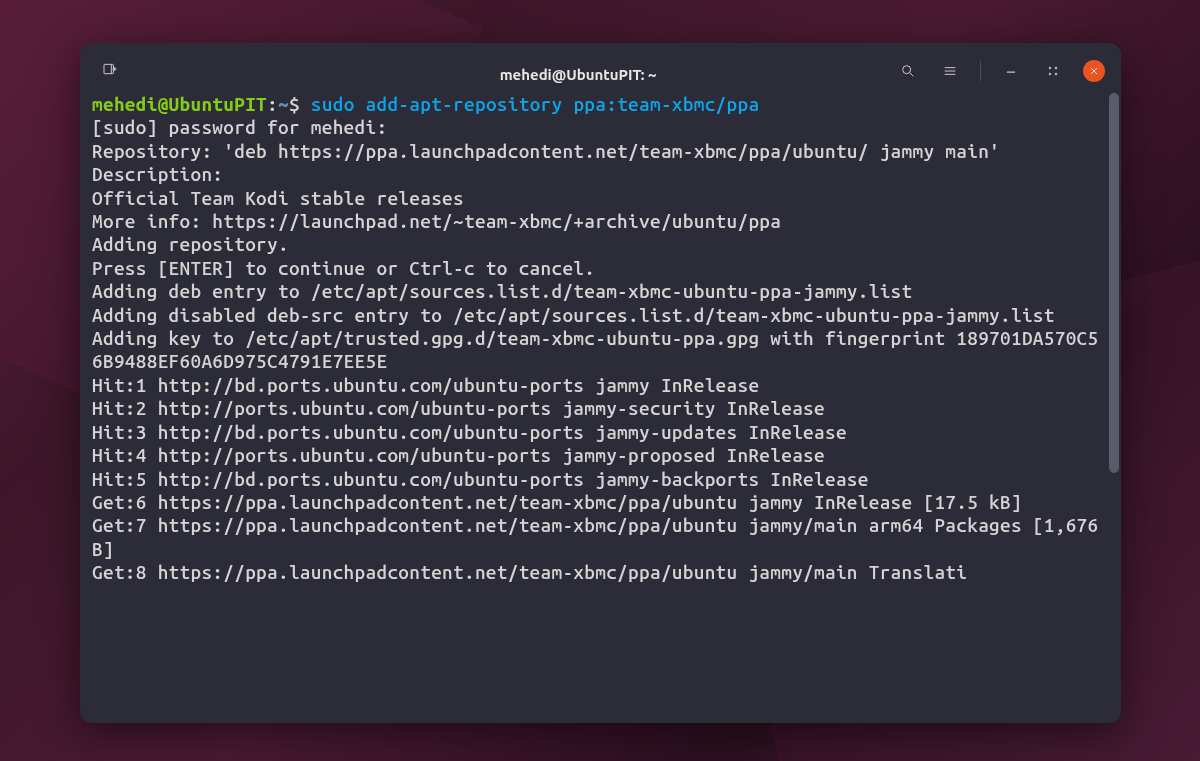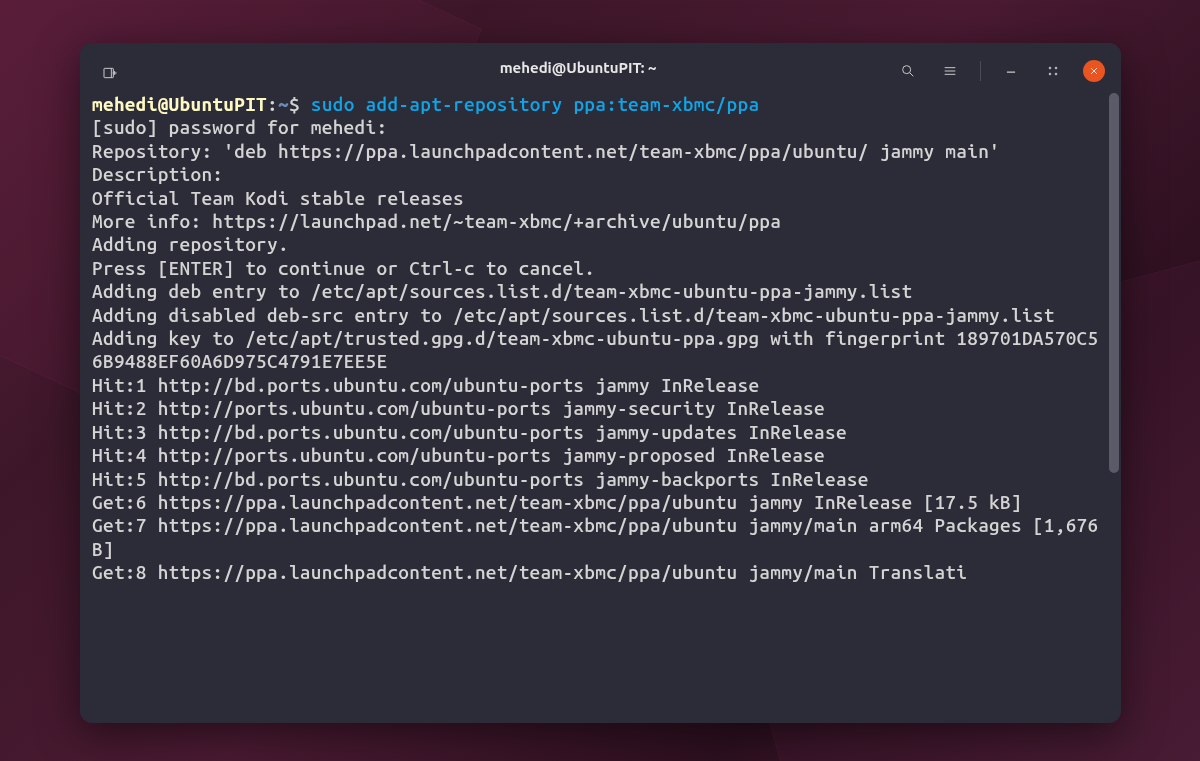--- a/index.html
+++ b/index.html
@@ -51,22 +51,22 @@
       box-shadow: 0 10px 40px rgba(0,0,0,0.5);
       overflow: hidden;
       display: flex;
       flex-direction: column;
     }
 
     .titlebar {
       height: 44px;
       background: #2c2c38;
       display: flex;
-      align-items: flex-start;
-      padding: 16px 16px;
+      align-items: flex-end;
+      padding: 4px 16px;
       color: #d6d6d6;
     }
 
     .titlebar-left {
       display: flex;
       align-items: center;
       width: 165px;
     }
 
     .new-tab-btn {
@@ -171,21 +171,21 @@
       font-size: 19px;
       line-height: 23.4px;
       color: #d4d4d4;
       white-space: pre-wrap;
       word-break: break-all;
       letter-spacing: 0.3px;
       font-weight: 500;
     }
 
     .prompt-user {
-      color: #fef9c3;
+      color: #84cc16;
       font-weight: bold;
     }
 
     .prompt-path {
       color: #6a8dbb;
       font-weight: bold;
     }
 
     .prompt-sep {
       color: #d4d4d4;

